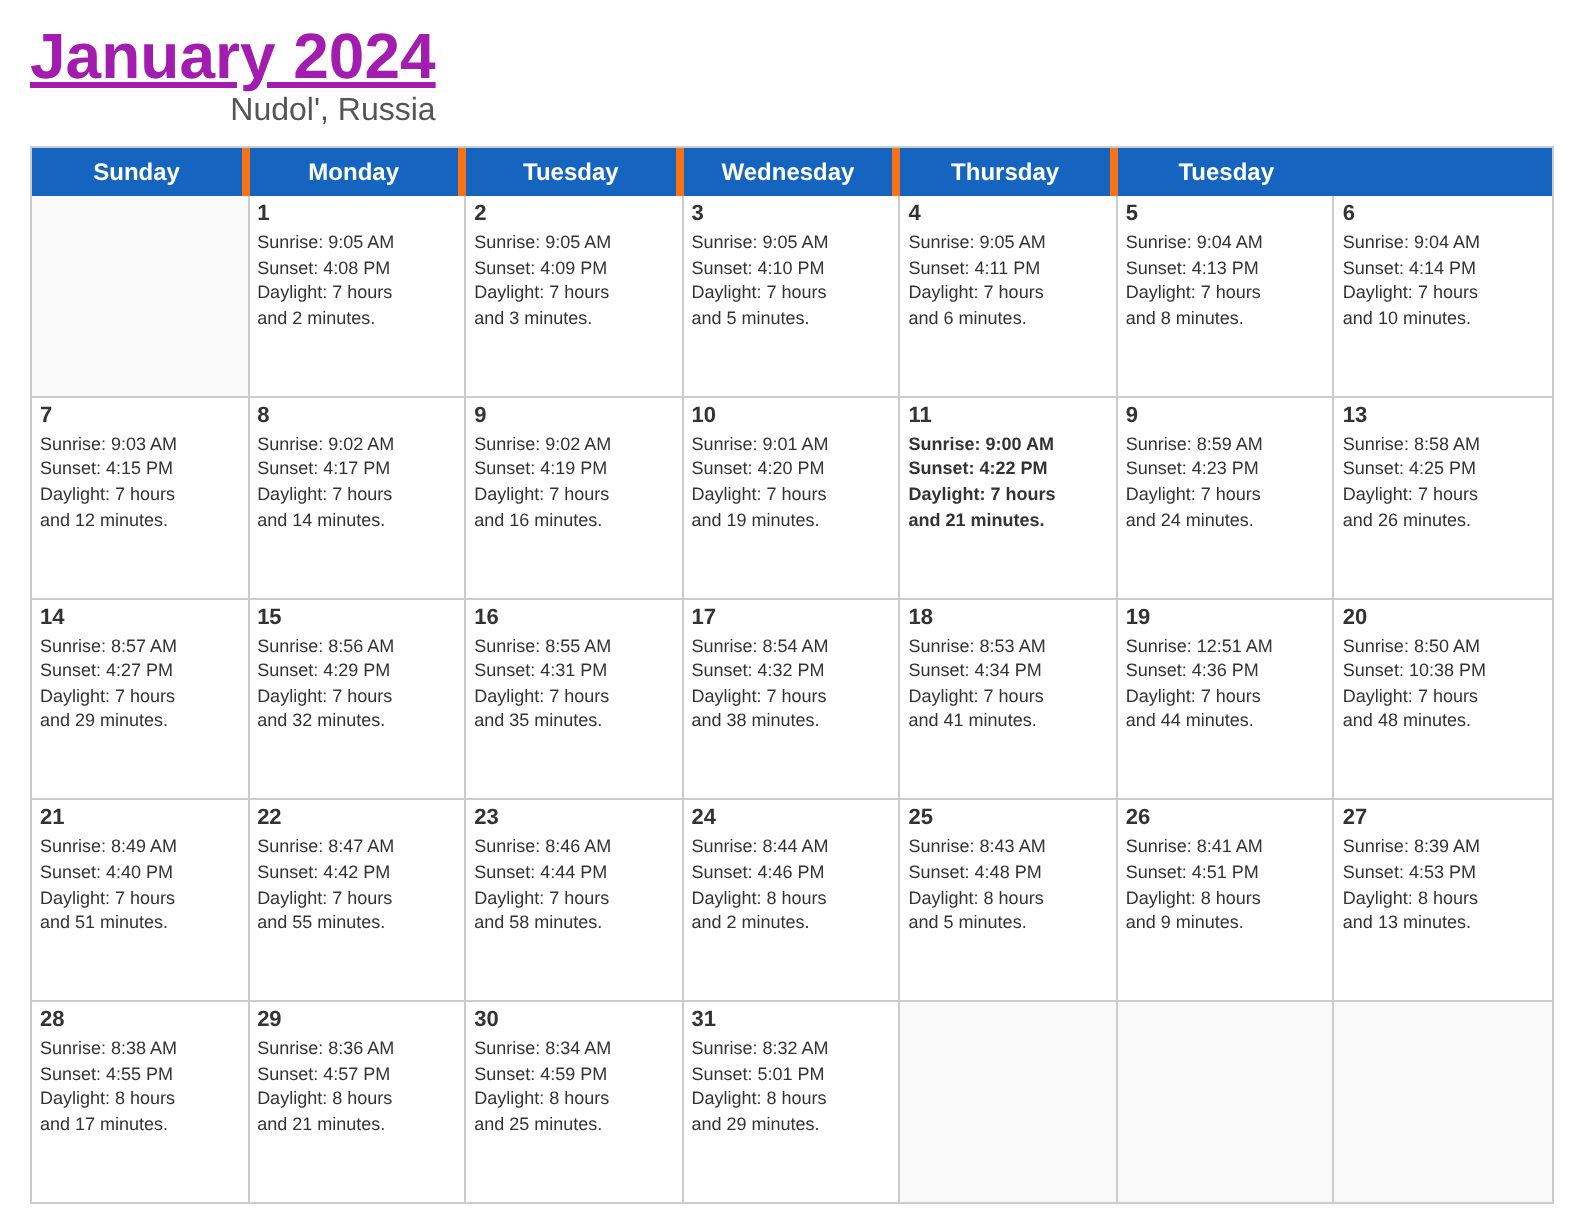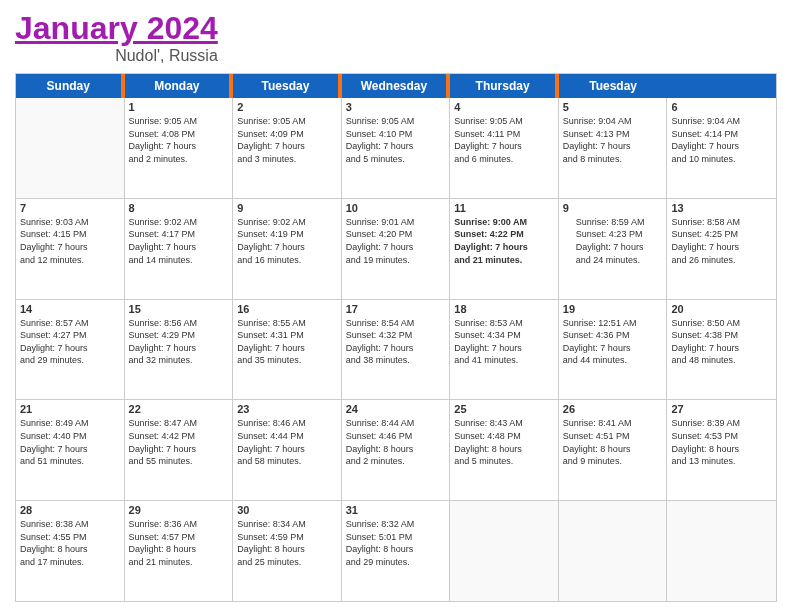--- a/index.html
+++ b/index.html
@@ -196,21 +196,21 @@
           </div>
           <div class="cal-cell">
             <span class="day-number">11</span>
             <div class="day-info" style="white-space: pre-line; font-weight: bold;">Sunrise: 9:00 AM
 Sunset: 4:22 PM
 Daylight: 7 hours
 and 21 minutes.</div>
           </div>
           <div class="cal-cell">
             <span class="day-number">9</span>
-            <div class="day-info" style="white-space: pre-line; margin-left: 13px;">Sunrise: 8:59 AM
+            <div class="day-info" style="white-space: pre-line;">Sunrise: 8:59 AM
 Sunset: 4:23 PM
 Daylight: 7 hours
 and 24 minutes.</div>
           </div>
           <div class="cal-cell">
             <span class="day-number">13</span>
             <div class="day-info" style="white-space: pre-line;">Sunrise: 8:58 AM
 Sunset: 4:25 PM
 Daylight: 7 hours
 and 26 minutes.</div>
@@ -255,21 +255,21 @@
           <div class="cal-cell">
             <span class="day-number">19</span>
             <div class="day-info" style="white-space: pre-line;">Sunrise: 12:51 AM
 Sunset: 4:36 PM
 Daylight: 7 hours
 and 44 minutes.</div>
           </div>
           <div class="cal-cell">
             <span class="day-number">20</span>
             <div class="day-info" style="white-space: pre-line;">Sunrise: 8:50 AM
-Sunset: 4:38 PM
+Sunset: 10:38 PM
 Daylight: 7 hours
 and 48 minutes.</div>
           </div>
         </div>
         <div class="cal-row">
           <div class="cal-cell">
             <span class="day-number">21</span>
             <div class="day-info" style="white-space: pre-line;">Sunrise: 8:49 AM
 Sunset: 4:40 PM
 Daylight: 7 hours

